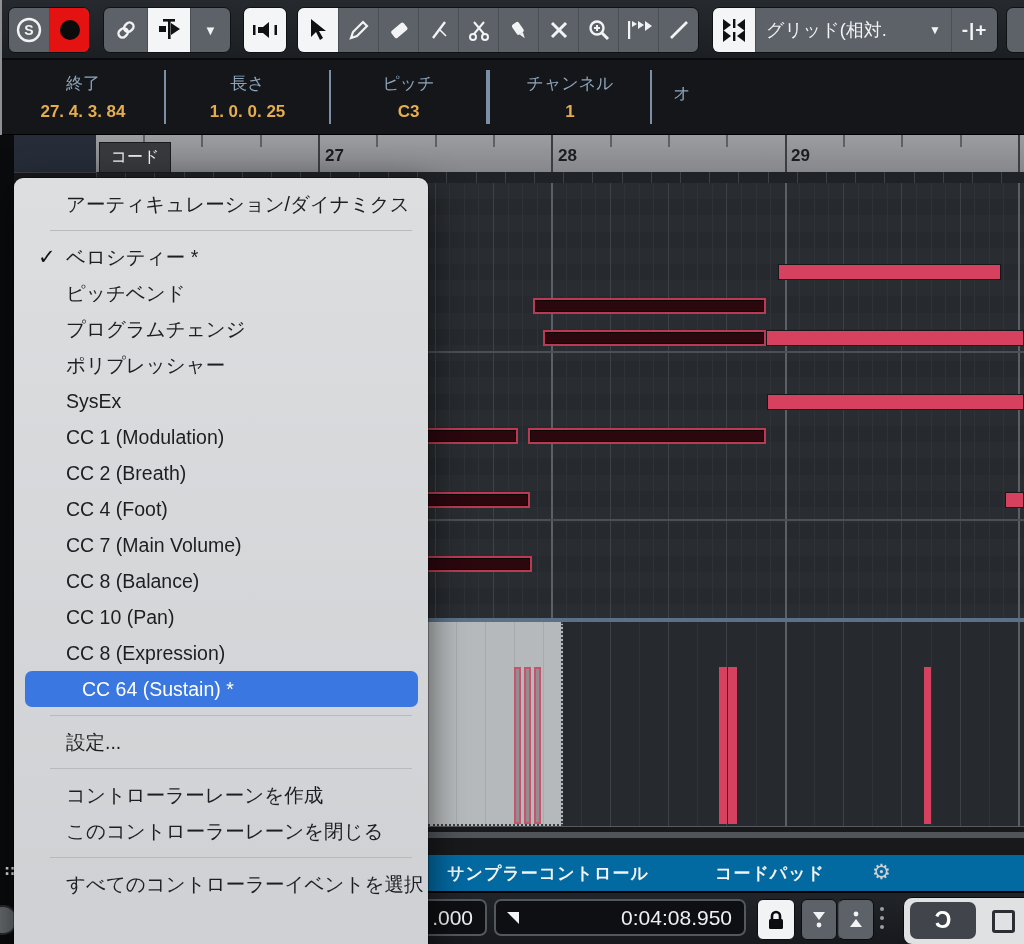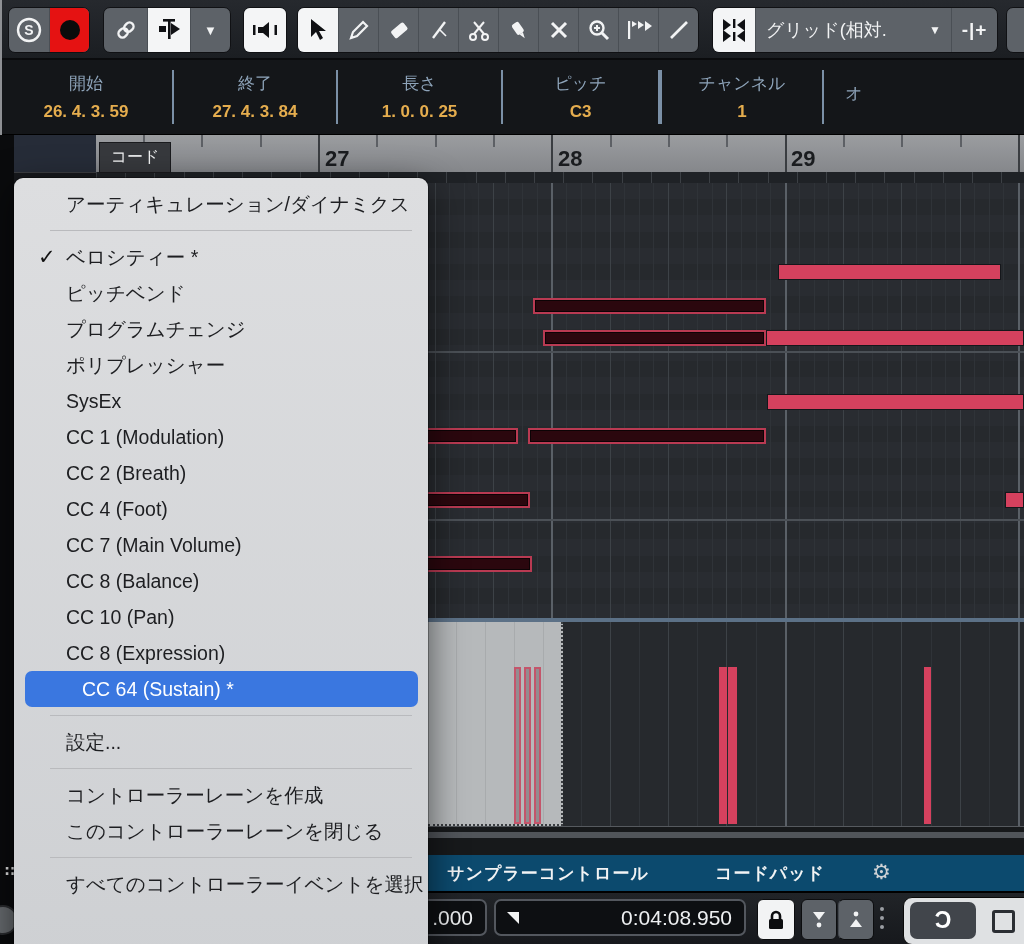--- a/index.html
+++ b/index.html
@@ -29,21 +29,21 @@
   .ifield .lab{color:#8ea4ba;font-size:17px;}
   .ifield .val{color:#e5ad4e;font-size:17px;font-weight:bold;}
   .isep{width:2px;height:54px;background:#7b90a6;margin-top:10px;flex:0 0 auto;}
 
   
   #ruler{left:0;top:135px;width:1024px;height:37px;background:linear-gradient(#9b9da0,#85878b);
          border-bottom:1px solid #3c3e42;overflow:hidden;}
   #ruler-leftcap{left:0;top:0;width:96px;height:37px;background:#262c38;}
   .rtick{position:absolute;top:0;width:2px;height:12px;background:#5d6065;}
   .rbar{position:absolute;top:0;width:2px;height:37px;background:#3a3d41;}
-  .rnum{position:absolute;top:11px;font-size:22px;font-weight:bold;color:#1a1c1f;}
+  .rnum{position:absolute;top:11px;font-size:17px;font-weight:bold;color:#1a1c1f;}
   #chord-chip{left:99px;top:142px;width:70px;height:29px;background:#37393d;border:1px solid #1a1b1e;
               color:#f2f3f4;font-size:16px;display:flex;align-items:center;justify-content:center;z-index:8;}
   #chord-strip{left:96px;top:172px;width:928px;height:11px;
       background:repeating-linear-gradient(90deg,#3c4045 0 1px,#1f2226 1px 29.2px);}
 
   
   #grid{left:0;top:183px;width:1024px;height:436px;overflow:hidden;
         background:repeating-linear-gradient(180deg,#292c31 0 16.2px,#26292d 16.2px 32.4px);}
   .vline{position:absolute;top:0;bottom:0;width:1px;}
   .vl-faint{background:#2f3338;}
@@ -64,21 +64,21 @@
   .cc{position:absolute;height:157px;top:45px;box-sizing:border-box;z-index:6;}
   .cc.solid{background:#d5415e;}
   .cc.selected{background:rgba(43,7,14,.25);border:2px solid #c4556b;}
 
   
   #scrollzone{left:0;top:826px;width:1024px;height:29px;background:#17191b;}
   #scrollzone .track{position:absolute;left:0;top:6px;width:1024px;height:6px;background:#51555a;}
   #scrollzone .topline{position:absolute;left:0;top:0;width:1024px;height:1px;background:#565a5f;}
 
   
-  #tabbar{left:0;top:855px;width:1024px;height:36px;background:#0c4a6e;color:#f2f3f4;}
+  #tabbar{left:0;top:855px;width:1024px;height:36px;background:#0369a1;color:#f2f3f4;}
   .tab{position:absolute;top:0;height:36px;display:flex;align-items:center;justify-content:center;
        font-size:17px;font-weight:bold;letter-spacing:1px;}
   #gear{position:absolute;left:872px;top:5px;font-size:21px;color:#cfd2d5;}
 
   
   #transport{left:0;top:891px;width:1024px;height:53px;background:linear-gradient(#212428,#16181c);
              border-top:2px solid #000;}
   .tfield{position:absolute;top:6px;height:37px;background:#0d0f12;border:2px solid #53575e;
           border-radius:7px;color:#eef0f2;font-size:21px;display:flex;align-items:center;
           justify-content:flex-end;padding-right:12px;box-sizing:border-box;}
@@ -257,24 +257,20 @@
     <div class="tgroup" style="left:1006px;width:40px;">
       <div class="tbtn">
         <svg width="24" height="24" viewBox="0 0 24 24">
           <path d="M16 3 A10 10 0 0 0 16 21" fill="none" stroke="#f2f3f4" stroke-width="2.6"></path>
         </svg>
       </div>
     </div>
   </div>
 
   <div id="infoline" class="abs">
-      <div class="ifield" style="width: 172px;">
-        <div class="lab">開始</div>
-                   <div class="val">26. 4. 3. 59</div>
-      </div>
       <div class="isep"></div>
       <div class="ifield" style="width: 162px;">
         <div class="lab">終了</div>
                    <div class="val">27. 4. 3. 84</div>
       </div>
       <div class="isep"></div>
       <div class="ifield" style="width: 163px;">
         <div class="lab">長さ</div>
                    <div class="val">1. 0. 0. 25</div>
       </div>

